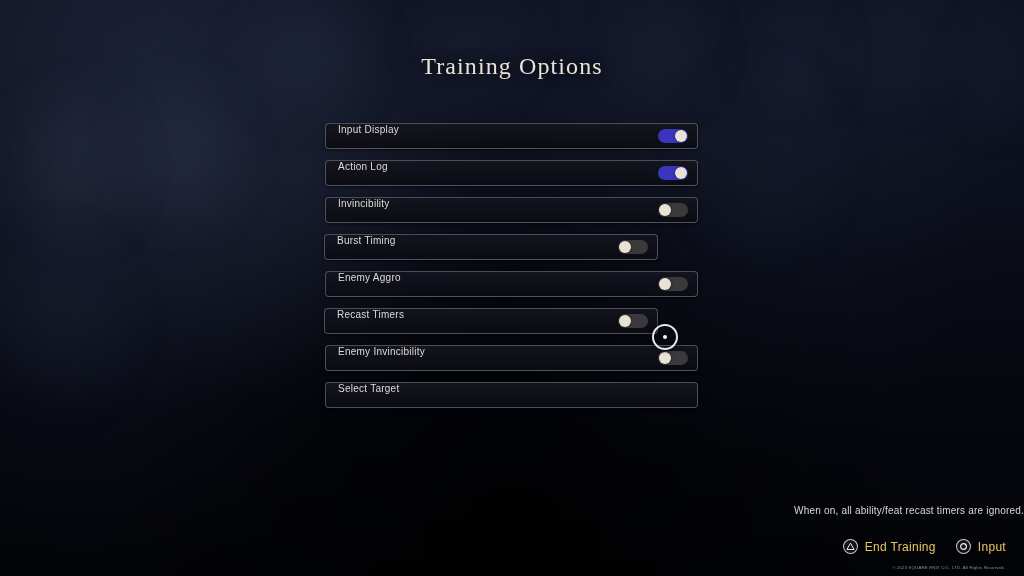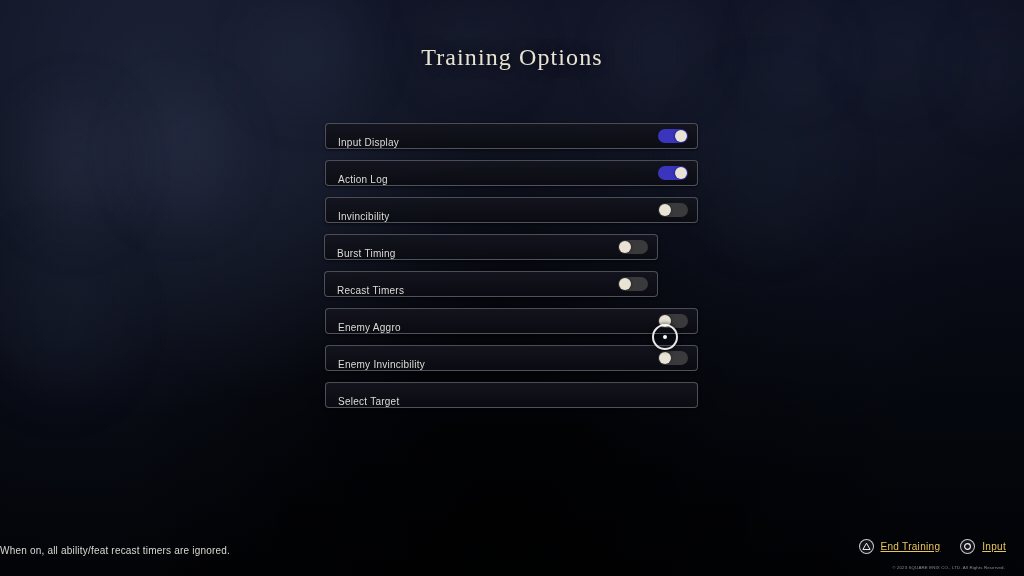--- a/index.html
+++ b/index.html
@@ -25,21 +25,21 @@
       radial-gradient(circle at 72% 42%, rgba(30,40,66,0.13) 0%, rgba(0,0,0,0) 30%),
       radial-gradient(ellipse at 50% 95%, rgba(0,0,0,0.86) 0%, rgba(0,0,0,0) 58%),
       linear-gradient(180deg, #0d1020 0%, #0a0d18 38%, #05070e 72%, #020306 100%);
   }
 
   
   .blob { position:absolute; border-radius:50%; filter:blur(26px); pointer-events:none; }
 
   
   #title {
-    position:absolute; top:44px; left:0; width:100%;
+    position:absolute; top:53px; left:0; width:100%;
     text-align:center;
     font-family:"Liberation Serif", serif;
     font-size:24px;
     letter-spacing:1.1px;
     color:#e9e3d4;
     text-shadow:0 0 14px rgba(0,0,0,0.9);
   }
 
   
   #options {
@@ -49,21 +49,21 @@
   }
 
   .row {
     position:relative;
     height:26px;
     margin-bottom:11px;
     border:1px solid rgba(168,170,182,0.42);
     border-radius:4px;
     background:linear-gradient(180deg, rgba(20,21,30,0.93) 0%, rgba(11,12,19,0.95) 100%);
     display:flex;
-    align-items:flex-end;
+    align-items:flex-start;
     box-shadow:0 1px 3px rgba(0,0,0,0.6);
   }
   .row:last-child { margin-bottom:18px; }
 
   
   .row.wide { width:334px; margin-left:-1px; }
 
   .row-label {
     margin-left:12px;
     font-size:10px;
@@ -106,41 +106,39 @@
     transform:translate(-50%,-50%);
     width:4px; height:4px;
     border-radius:50%;
     background:#fdfdfd;
   }
 
   
   #description {
     position:absolute;
     top:505px; left:0; width:100%;
-    text-align:left;
+    text-align:right;
     font-size:10px;
     color:#d9d9d2;
     letter-spacing:0.2px;
-    margin-top:40px;
   }
 
   
   #footer {
     position:absolute;
     right:18px; bottom:22px;
     display:flex;
     align-items:center;
     gap:20px;
   }
   .prompt { display:flex; align-items:center; gap:7px; }
   .prompt-label {
-    font-size:10px;
+    font-size:12px;
     color:#e8c65c;
     letter-spacing:0.3px;
-    text-decoration:underline;
   }
   .ps-btn {
     position:relative;
     width:15px; height:15px;
     border-radius:50%;
     background:#131319;
     border:1px solid rgba(228,228,228,0.88);
     display:flex; align-items:center; justify-content:center;
   }
   .ps-btn svg { display:block; }
@@ -190,28 +188,28 @@
         <div class="toggle">
           <div class="knob"></div>
         </div>
       </div>
       <div class="row wide">
         <span class="row-label">Burst Timing</span>
         <div class="toggle">
           <div class="knob"></div>
         </div>
       </div>
+      <div class="row">
+        <span class="row-label">Enemy Aggro</span>
+        <div class="toggle">
+          <div class="knob"></div>
+        </div>
+      </div>
       <div class="row wide">
         <span class="row-label">Recast Timers</span>
-        <div class="toggle">
-          <div class="knob"></div>
-        </div>
-      </div>
-      <div class="row">
-        <span class="row-label">Enemy Aggro</span>
         <div class="toggle">
           <div class="knob"></div>
         </div>
       </div>
       <div class="row">
         <span class="row-label">Enemy Invincibility</span>
         <div class="toggle">
           <div class="knob"></div>
         </div>
       </div>

